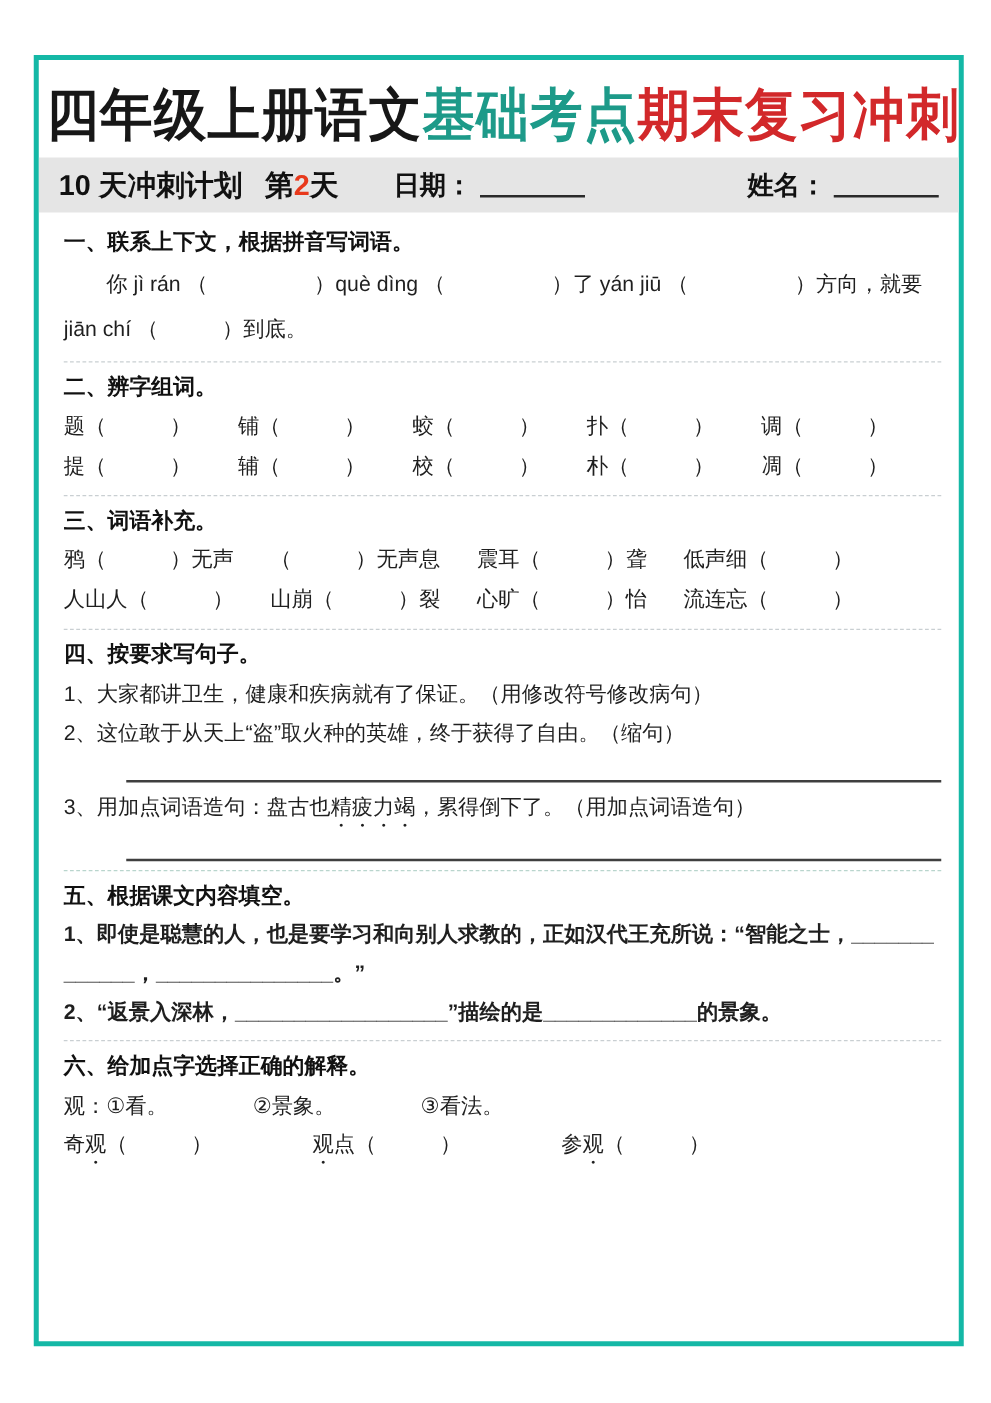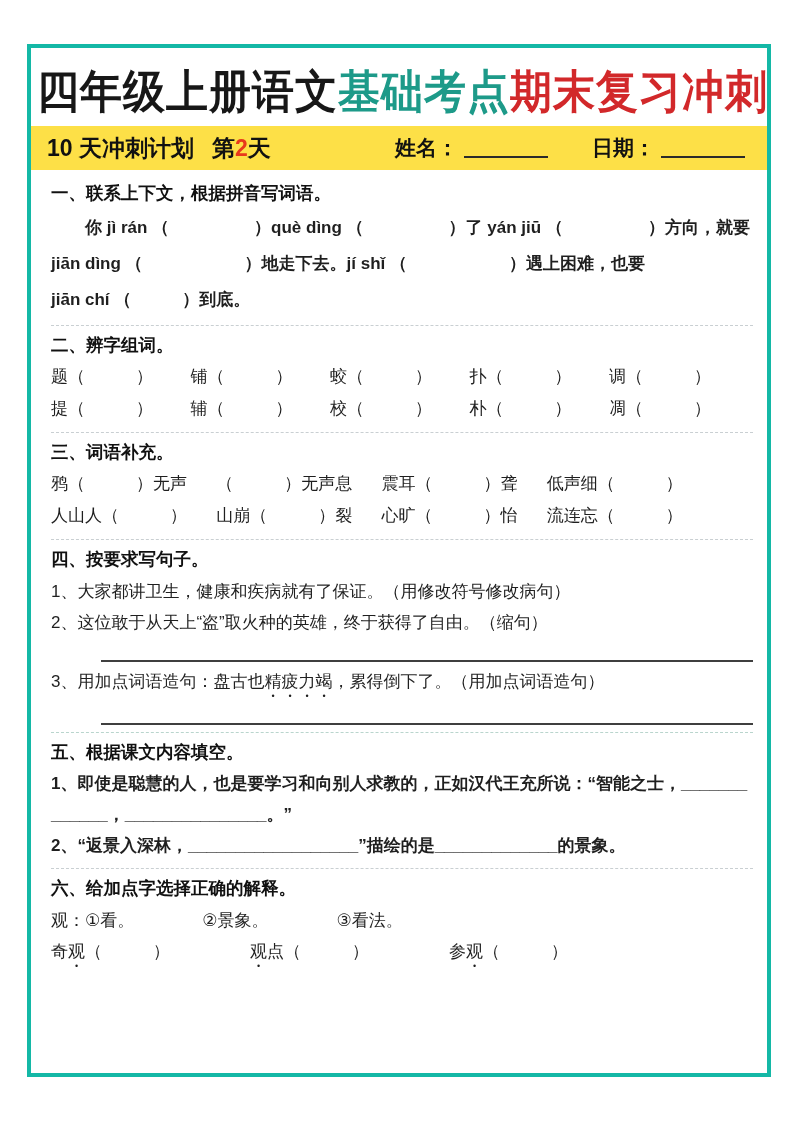--- a/index.html
+++ b/index.html
@@ -15,41 +15,41 @@
   }
   .title{
     margin:20px 6px 10px;text-align:center;
     font-size:42px;font-weight:900;letter-spacing:1px;line-height:1.15;
     white-space:nowrap;transform:scaleY(1.08);
   }
   .t-black{color:#171717;}
   .t-teal{color:#1d9a89;}
   .t-red{color:#d2282a;}
   .bar{
-    width:100%;height:44px;background:#fde047;box-sizing:border-box;
+    width:100%;height:44px;background:#e5e5e5;box-sizing:border-box;
     display:flex;align-items:center;padding:17px 16px;gap:10px;
   }
   .bar-plan{font-size:23px;font-weight:800;color:#111;white-space:nowrap;}
   .bar-day{margin-left:18px;}
   .day-red{color:#e8391c;}
   .bar-field{font-size:21px;font-weight:700;color:#111;white-space:nowrap;}
   .bar-field.name{margin-left:auto;}
   .bar-field.date{margin-left:34px;margin-right:6px;}
   .blank-line{
     display:inline-block;width:84px;height:1em;
     border-bottom:2px solid #2a2a2a;vertical-align:-3px;margin-left:6px;
   }
   .content{padding:4px 14px 0 20px;}
   .sec-heading{
     font-size:17.5px;font-weight:800;color:#111;
     margin:7px 0 3px;line-height:1.45;
   }
   .divider{border-top:1px dashed #c9cfd2;margin:7px 0 6px;}
   .divider.teal{border-top-color:#b9d5cd;}
-  .para-line{font-size:17px;line-height:36px;white-space:nowrap;font-weight:bold;}
+  .para-line{font-size:17px;line-height:36px;white-space:nowrap;}
   .word-row{
     display:flex;justify-content:space-between;width:94%;
     font-size:17px;line-height:32px;white-space:nowrap;
   }
   .word-row.four{width:90%;}
   .q-line{font-size:17px;line-height:31px;}
   .fill-para{font-size:17px;line-height:31px;word-break:break-all;font-weight:bold;}
   .answer-line{
     border-bottom:2px solid #3f3f3f;margin:22px 0 4px 50px;height:0;
   }
@@ -63,30 +63,29 @@
 </style>
 </head>
 <body>
 
 <div class="frame">
 
   <h1 class="title"><span class="t-black">四年级上册语文</span><span class="t-teal">基础考点</span><span class="t-red">期末复习冲刺</span></h1>
 
   <div class="bar">
     <span class="bar-plan"><span>10 天冲刺计划</span><span class="bar-day"><span>第</span><span class="day-red">2</span><span>天</span></span></span>
+    <span class="bar-field date"><span>日期：</span><span class="blank-line"></span></span>
     <span class="bar-field name"><span>姓名：</span><span class="blank-line"></span></span>
-    <span class="bar-field date"><span>日期：</span><span class="blank-line"></span></span>
   </div>
 
   <div class="content">
 
     <div class="section">
       <div class="sec-heading">一、联系上下文，根据拼音写词语。</div>
       <div class="para-line">　　你 jì rán （　　　　　）què dìng （　　　　　）了 yán jiū （　　　　　）方向，就要</div>
-      <div class="para-line">jiān dìng （　　　　　　）地走下去。jí shǐ （　　　　　　）遇上困难，也要</div>
       <div class="para-line">jiān chí （　　　）到底。</div>
     </div>
     <div class="divider"></div>
 
     <div class="section">
       <div class="sec-heading">二、辨字组词。</div>
       <div class="word-row">
         <span>题（　　　）</span>
         <span>铺（　　　）</span>
         <span>蛟（　　　）</span>

